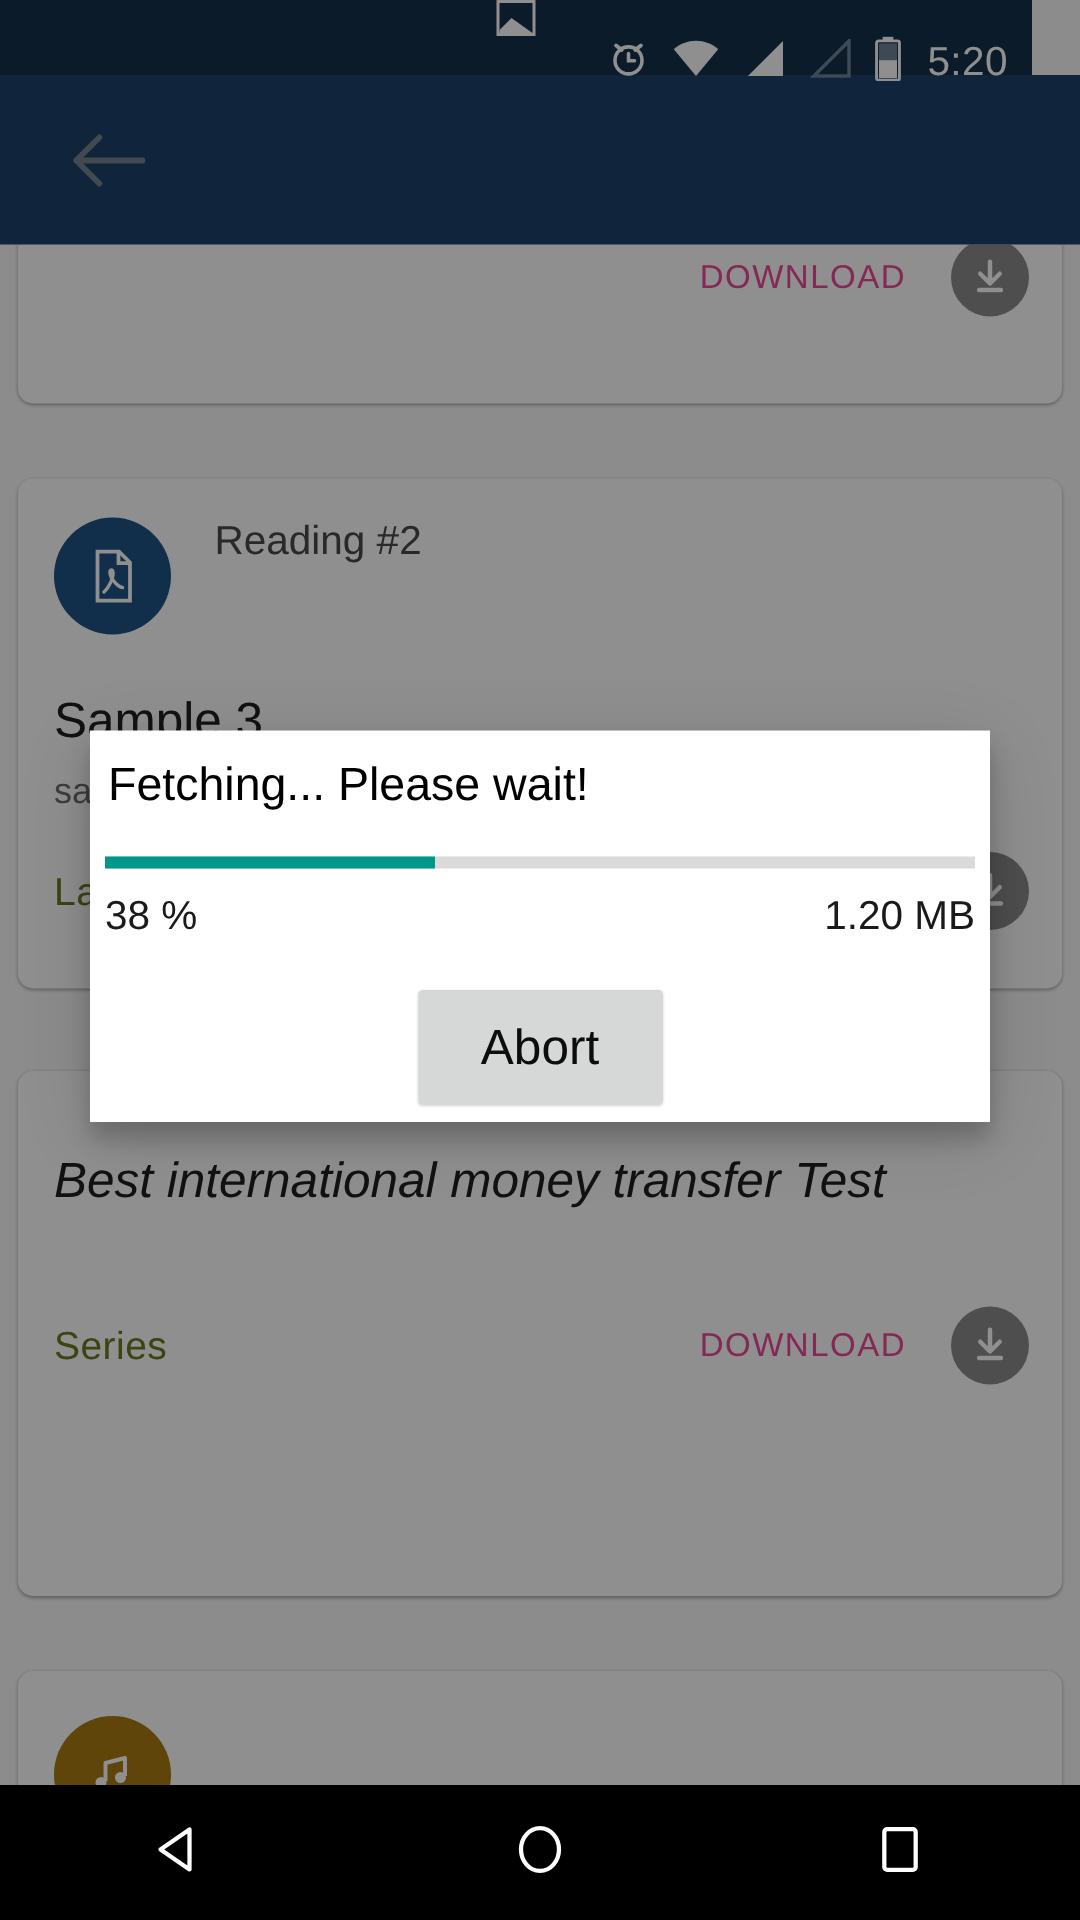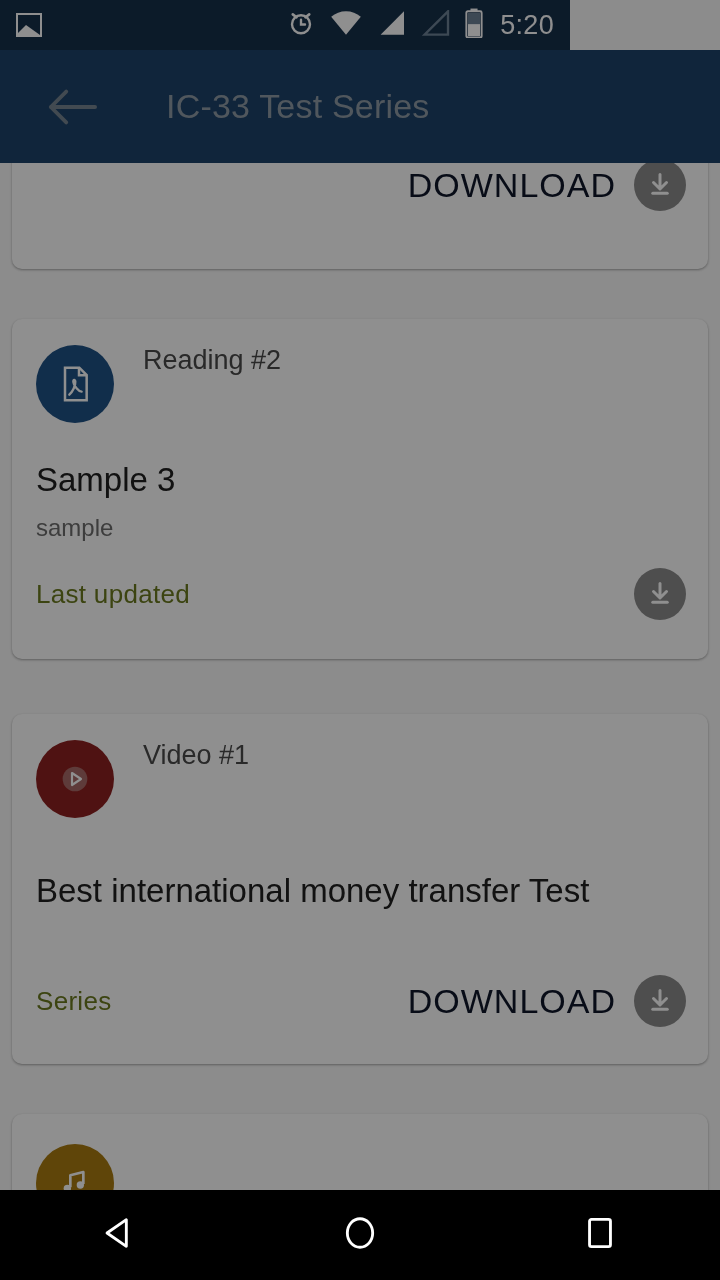--- a/index.html
+++ b/index.html
@@ -12,25 +12,26 @@
   #app {
     position: relative;
     width: 720px; height: 1280px;
     background: #fafafa;
     overflow: hidden;
   }
 
   
   .status-bar {
     position: absolute; top: 0; left: 0;
-    width: 570px; height: 50px;
+    width: 688px; height: 50px;
     background: #16304a;
     display: flex; align-items: center;
     padding: 0 16px;
     z-index: 5;
+    flex-direction: column;
   }
   .status-left { display: flex; align-items: center; }
   .status-right { margin-left: auto; display: flex; align-items: center; gap: 14px; }
   .photo-icon {
     width: 26px; height: 24px;
     border: 2.5px solid #ffffff;
     position: relative; overflow: hidden;
   }
   .photo-icon:after {
     content: ""; position: absolute;
@@ -115,22 +116,22 @@
     display: flex; align-items: center;
     padding: 26px 22px 26px 24px;
   }
   .link-left {
     font-size: 26px; color: #6b7a1f; letter-spacing: 0.3px;
   }
   .footer-right {
     margin-left: auto; display: flex; align-items: center;
   }
   .download-label {
-    font-size: 34px; color: #0f172a; letter-spacing: 1px;
-    margin-right: 18px;
+    font-size: 22px; color: #ec4899; letter-spacing: 1px;
+    margin-right: 30px;
   }
   .dl-circle {
     width: 52px; height: 52px; border-radius: 50%;
     background: #8b8b8b;
     display: flex; align-items: center; justify-content: center;
   }
 
   
   .scrim {
     position: absolute; top: 0; left: 0;
@@ -240,21 +241,20 @@
       <span class="status-time">5:20</span>
     </div>
   </div>
 
   <div class="app-bar">
     <div class="back-arrow">
       <svg width="50" height="42" viewBox="0 0 26 20">
         <path d="M25 10 H2 M10 2 L2 10 L10 18" fill="none" stroke="#768490" stroke-width="2" stroke-linecap="round" stroke-linejoin="round"></path>
       </svg>
     </div>
-    <div class="app-title">IC-33 Test Series</div>
   </div>
 
   <div class="content">
 
     <div class="card" style="top:-112px; height:218px;">
       <div class="card-footer" style="padding-top:108px;">
         <span class="link-left"></span>
         <div class="footer-right">
           <span class="download-label">DOWNLOAD</span>
           <span class="dl-circle">
@@ -288,30 +288,21 @@
             <svg width="30" height="30" viewBox="0 0 24 24">
               <path d="M12 3.6 V14.4 M6.8 10 L12 15.2 L17.2 10" fill="none" stroke="#ffffff" stroke-width="2.4" stroke-linecap="round" stroke-linejoin="round"></path>
               <path d="M6.2 18.6 H17.8" stroke="#ffffff" stroke-width="2.4" stroke-linecap="round"></path>
             </svg>
           </span>
         </div>
       </div>
     </div>
 
     <div class="card" style="top:551px; height:350px;">
-      <div class="card-header">
-        <span class="badge badge-video">
-          <svg width="40" height="40" viewBox="0 0 24 24">
-            <circle cx="12" cy="12" r="7.4" fill="#a86a68"></circle>
-            <path d="M10.2 8.4 L15.6 12 L10.2 15.6 Z" fill="none" stroke="#ffffff" stroke-width="1.3" stroke-linejoin="round"></path>
-          </svg>
-        </span>
-        <span class="badge-label">Video #1</span>
-      </div>
-      <div class="card-title" style="padding-top:52px;">Best international money transfer Test</div>
+      <div class="card-title" style="padding-top:52px;font-style:italic;">Best international money transfer Test</div>
       <div class="card-footer" style="padding-top:64px;">
         <span class="link-left">Series</span>
         <div class="footer-right">
           <span class="download-label">DOWNLOAD</span>
           <span class="dl-circle">
             <svg width="30" height="30" viewBox="0 0 24 24">
               <path d="M12 3.6 V14.4 M6.8 10 L12 15.2 L17.2 10" fill="none" stroke="#ffffff" stroke-width="2.4" stroke-linecap="round" stroke-linejoin="round"></path>
               <path d="M6.2 18.6 H17.8" stroke="#ffffff" stroke-width="2.4" stroke-linecap="round"></path>
             </svg>
           </span>
@@ -329,20 +320,33 @@
           </svg>
         </span>
         <span class="badge-label"></span>
       </div>
     </div>
 
   </div>
 
   <div class="scrim"></div>
 
+  <div class="dialog">
+    <div class="dialog-title">Fetching... Please wait!</div>
+    <div class="progress-track">
+      <div class="progress-fill" id="progress-fill" style="width: 38%;"></div>
+    </div>
+    <div class="progress-meta">
+      <span class="progress-pct">38 %</span>
+      <span class="progress-size">1.20 MB</span>
+    </div>
+    <div class="dialog-actions">
+      <button class="abort-button">Abort</button>
+    </div>
+  </div>
 
   <div class="nav-bar">
     <div class="nav-btn">
       <span>
         <svg width="38" height="38" viewBox="0 0 24 24">
           <path d="M16 3.6 L16 20.4 L3.8 12 Z" fill="none" stroke="#ffffff" stroke-width="1.8" stroke-linejoin="round"></path>
         </svg>
       </span>
     </div>
     <div class="nav-btn">

